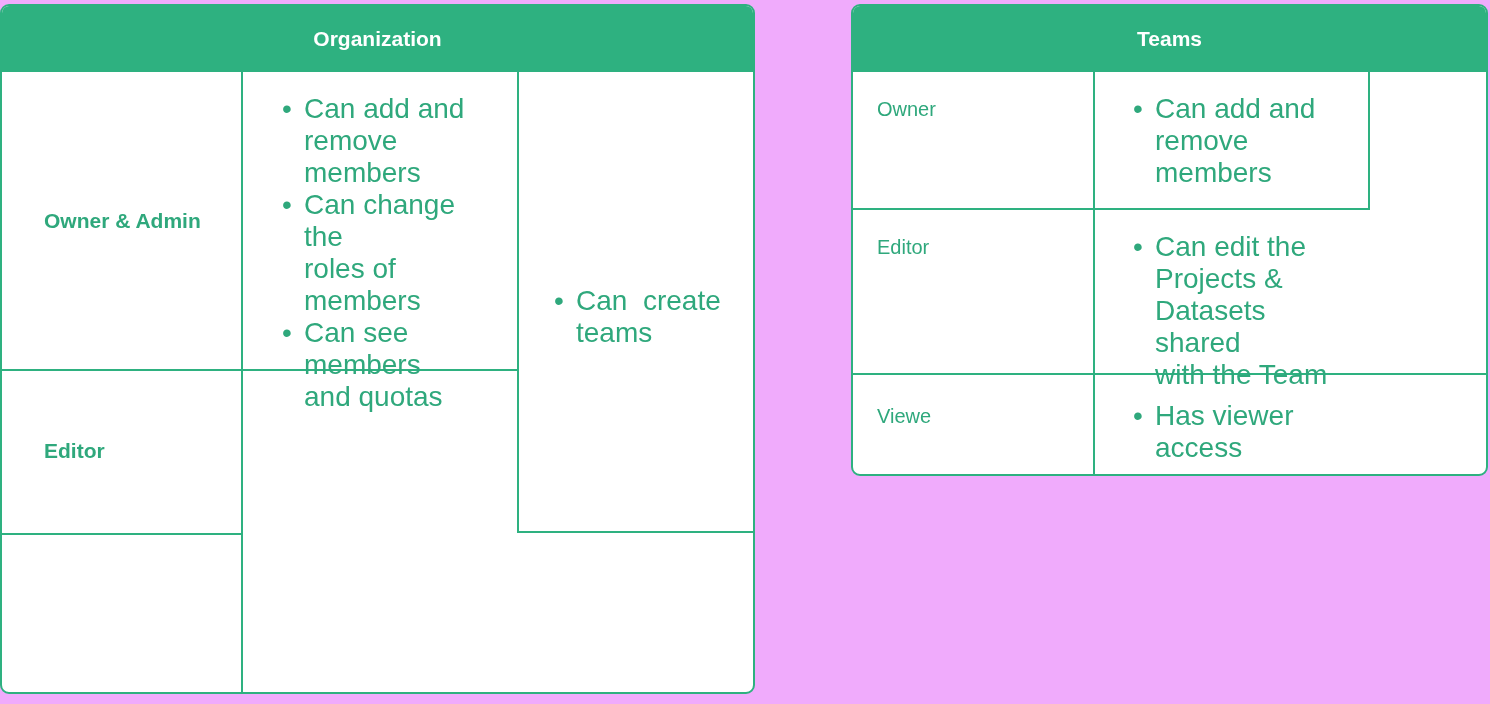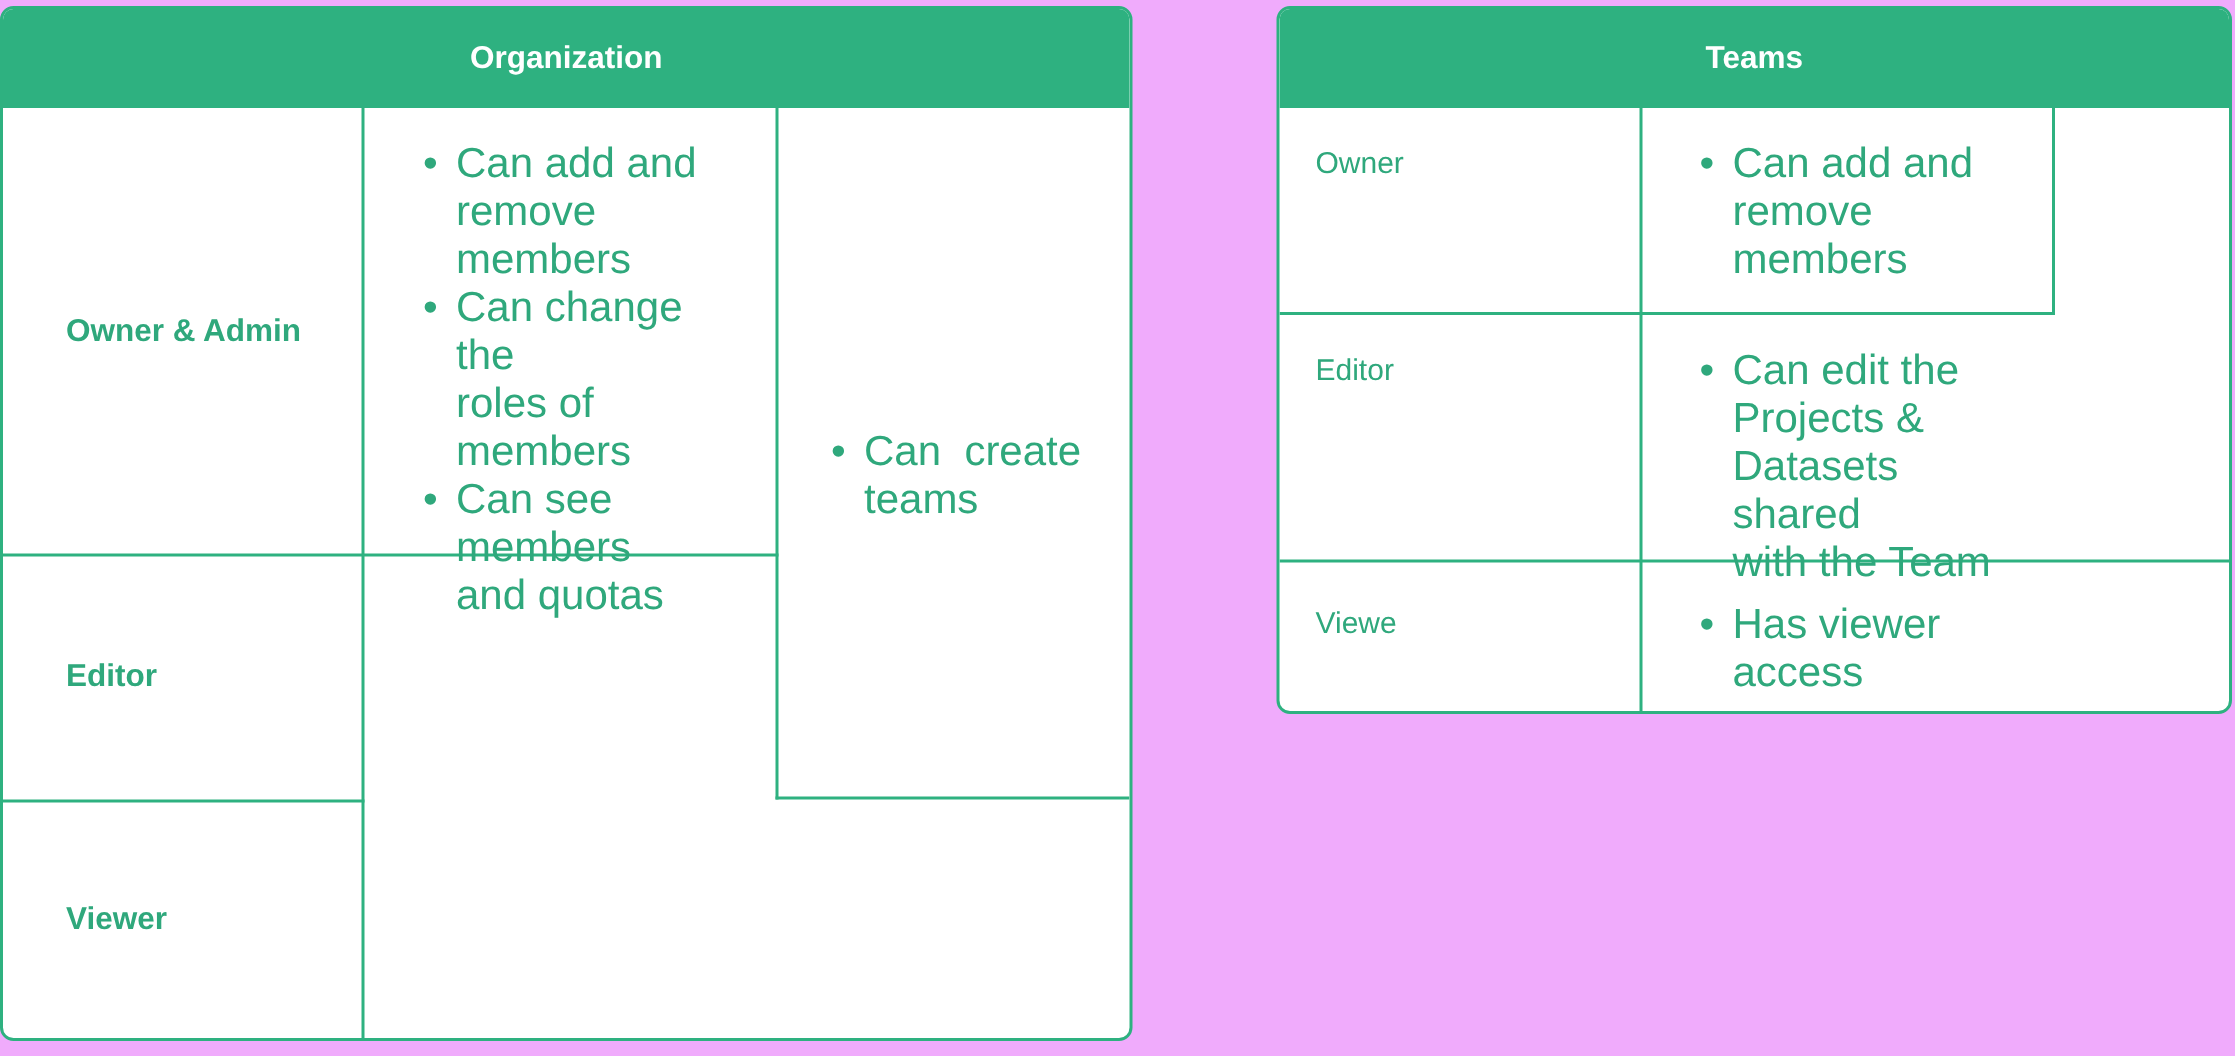--- a/index.html
+++ b/index.html
@@ -55,21 +55,20 @@
     <header class="thead">Organization</header>
 
     <div class="vline" style="left:239px;top:66px;height:620px;"></div>
     <div class="vline" style="left:515px;top:66px;height:461px;"></div>
     <div class="hline" style="left:0;top:363px;width:517px;"></div>
     <div class="hline" style="left:0;top:527px;width:241px;"></div>
     <div class="hline" style="left:515px;top:525px;right:0;"></div>
 
     <div class="rowlabel" style="top:66px;height:297px;">Owner &amp; Admin</div>
     <div class="rowlabel" style="top:363px;height:163px;">Editor</div>
-    <div class="rowlabel" style="top:527px;height:159px;">Viewer</div>
 
     <ul class="bullets" style="left:278px;top:87px;width:200px;">
         <li>Can add and
 remove
 members</li>
         <li>Can change the
 roles of
 members</li>
         <li>Can see members
 and quotas</li>

